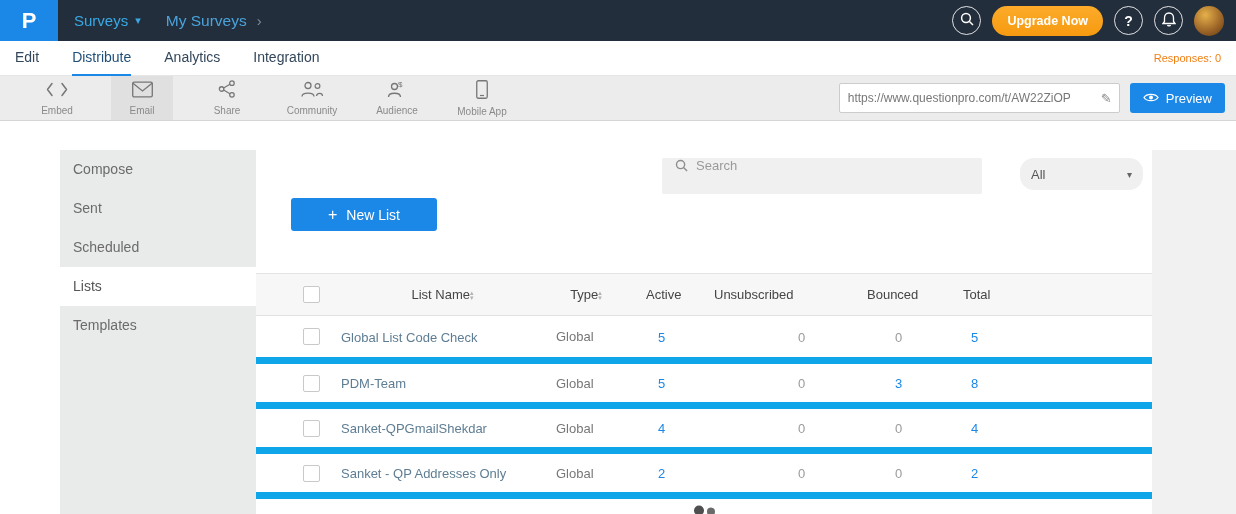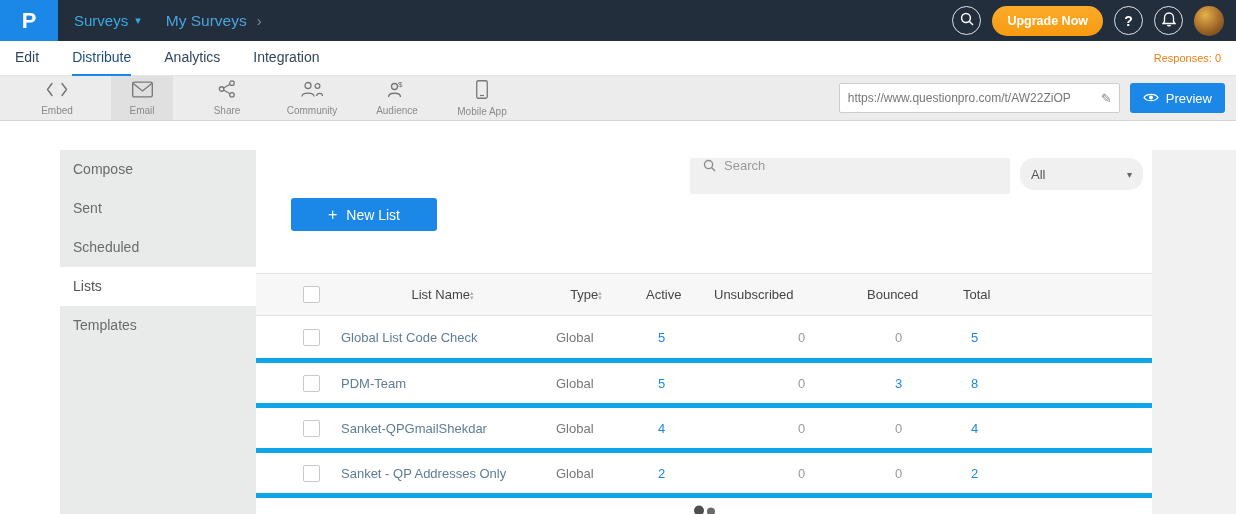--- a/index.html
+++ b/index.html
@@ -60,34 +60,34 @@
   .right-gutter { flex:1; background:#f1f1f1; }
 
   .panel-top { display:flex; justify-content:flex-end; gap:10px; padding:8px 9px 0 0; }
   .search-box { width:320px; height:36px; background:#f0f0f0; border-radius:2px; display:flex;
           align-items:flex-start; padding:0 13px; gap:8px; }
   .search-input { flex:1; border:none; outline:none; background:transparent; font-size:13px;
           color:#555; font-family:inherit; }
   .search-input::placeholder { color:#9a9a9a; }
   .filter { width:123px; height:32px; background:#f0f0f0; border-radius:14px; display:flex;
           align-items:center; justify-content:space-between; padding:0 11px; font-size:13px;
-          color:#555; cursor:pointer; }
+          color:#555; cursor:pointer;margin-left:28px; }
   .filter .caret { font-size:10px; color:#666; }
 
   .new-list-btn { margin:4px 0 0 35px; width:146px; height:33px; background:#1b87e6; color:#fff;
           border:none; border-radius:3px; font-size:14px; cursor:pointer; font-family:inherit;
           display:flex; align-items:center; justify-content:center; gap:9px; }
   .new-list-btn .plus { font-size:16px; line-height:1; }
 
   table.lists { margin-top:42px; width:100%; border-collapse:collapse; table-layout:fixed; }
   table.lists th, table.lists td { padding:0; font-weight:normal; text-align:left; }
   thead tr { height:42px; background:#f7f7f7; }
   thead th { border-top:1px solid #e3e3e3; border-bottom:1px solid #e3e3e3; font-size:13px;
           color:#454545; font-weight:bold; }
-  tbody tr { height:45px; border-bottom:5px solid #0ea5e9; }
+  tbody tr { height:45px; border-bottom:7px solid #0ea5e9; }
   .th-flex { display:flex; justify-content:center; align-items:center; }
   .th-name .th-flex { padding-right:12px; }
   .th-type .th-flex { padding-right:30px; }
   .sort-icon { display:inline-flex; flex-direction:column; color:#b3b3b3; font-size:7px;
           line-height:5px; cursor:pointer; }
   .sort-icon i { font-style:normal; }
   .c-check { padding-left:47px !important; }
   input[type=checkbox] { appearance:none; -webkit-appearance:none; width:17px; height:17px;
           border:1px solid #c9c9c9; border-radius:2px; background:#fff; cursor:pointer;
           display:block; margin:0; }

